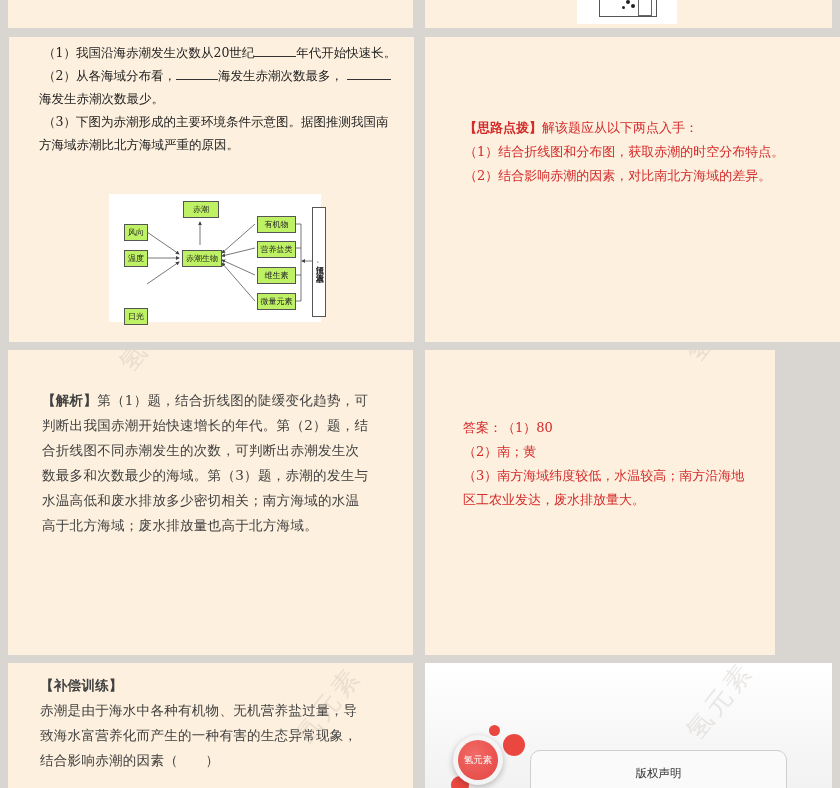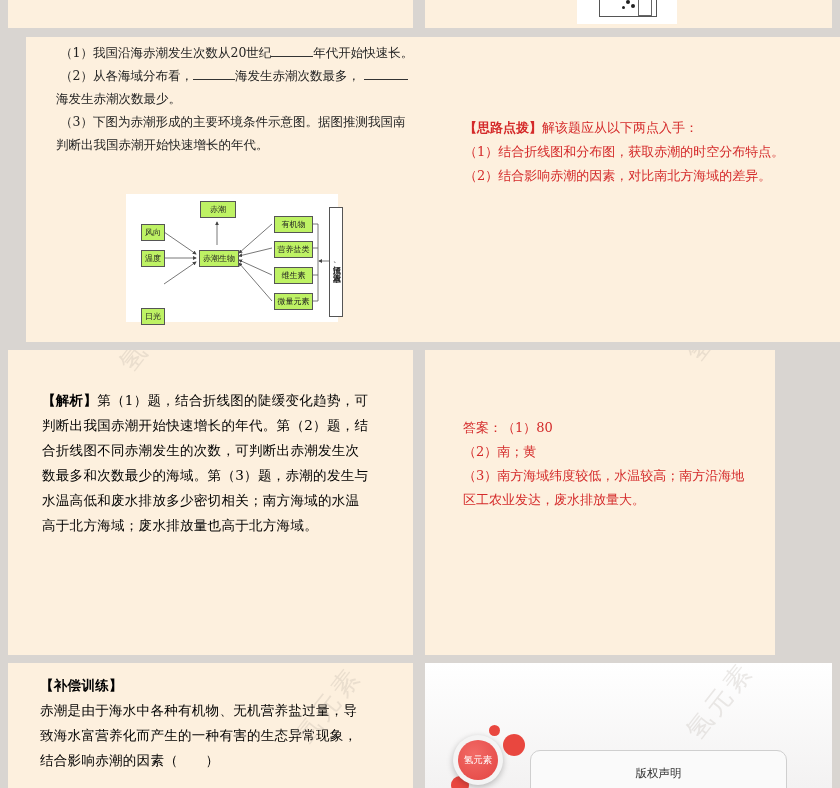--- a/index.html
+++ b/index.html
@@ -9,42 +9,42 @@
     position: relative;
     font-family: "DejaVu Serif", "Liberation Serif", serif;
   }
   .panel {
     position: absolute;
     background: #fdf0de;
     overflow: hidden;
   }
   .p-top-left   { left: 8px;   top: 0px;   width: 405px; height: 28px; }
   .p-top-right  { left: 425px; top: 0px;   width: 407px; height: 28px; }
-  .p-r2-left    { left: 26px;   top: 37px;  width: 405px; height: 305px; }
+  .p-r2-left    { left: 9px;   top: 37px;  width: 405px; height: 305px; }
   .p-r2-right   { left: 425px; top: 37px;  width: 452px; height: 305px; }
   .p-r3-left    { left: 8px;   top: 350px; width: 405px; height: 305px; }
   .p-r3-right   { left: 425px; top: 350px; width: 350px; height: 305px; }
   .p-r4-left    { left: 8px;   top: 663px; width: 405px; height: 125px; }
   .p-r4-right   { left: 425px; top: 663px; width: 407px; height: 125px;
                   background: linear-gradient(#ffffff, #f3f2f2); }
 
   .thumb {
     position: absolute; left: 152px; top: -4px; width: 100px; height: 28px;
     background: #fff;
   }
   .thumb .frame {
     position: absolute; left: 22px; top: 0; width: 56px; height: 20px;
     border: 1px solid #555; border-top: none; background: #fff;
   }
   .thumb .dot { position: absolute; width: 4px; height: 4px; border-radius: 50%; background: #222; }
   .thumb .bar { position: absolute; right: 4px; top: 2px; width: 12px; height: 16px; border: 1px solid #666; }
 
   .txt-black { color: #222; font-size: 12.5px; line-height: 23px; }
   .txt-red   { color: #d42a2a; font-size: 13px; line-height: 24px; }
-  .txt-red-lg { color: #000000; font-size: 13.5px; line-height: 25px; letter-spacing: 0.3px; }
+  .txt-red-lg { color: #404040; font-size: 13.5px; line-height: 25px; letter-spacing: 0.3px; }
   .block { position: absolute; }
   .line { display: block; white-space: nowrap; }
   .blank { display: inline-block; border-bottom: 1px solid #333; height: 12px; vertical-align: baseline; }
   .bold { font-weight: bold; }
 
   
   .diagram {
     position: absolute; left: 100px; top: 157px; width: 212px; height: 128px;
     background: #fff;
   }
@@ -102,21 +102,21 @@
     </div>
   </div>
 </div>
 
 <div class="panel p-r2-left">
   <div class="block txt-black" style="left:34px; top:4px;">
     <span class="line"><span>（1）我国沿海赤潮发生次数从20世纪</span><span class="blank" style="width:42px"></span><span>年代开始快速长。</span></span>
     <span class="line"><span>（2）从各海域分布看，</span><span class="blank" style="width:42px"></span><span>海发生赤潮次数最多，</span><span class="blank" style="width:44px;margin-left:4px"></span></span>
     <span class="line" style="margin-left:-4px">海发生赤潮次数最少。</span>
     <span class="line">（3）下图为赤潮形成的主要环境条件示意图。据图推测我国南</span>
-    <span class="line" style="margin-left:-4px">判断出我国赤潮开始快速增长的年代。</span>
+    <span class="line" style="margin-left:-4px">方海域赤潮比北方海域严重的原因。</span>
   </div>
 
   <div class="diagram">
     <svg width="212" height="128">
       <defs>
         <marker id="ah" markerWidth="5" markerHeight="5" refX="4" refY="2.5" orient="auto">
           <path d="M0,0 L5,2.5 L0,5 z" fill="#444"></path>
         </marker>
       </defs>
       <g stroke="#555" stroke-width="0.8" fill="none">

